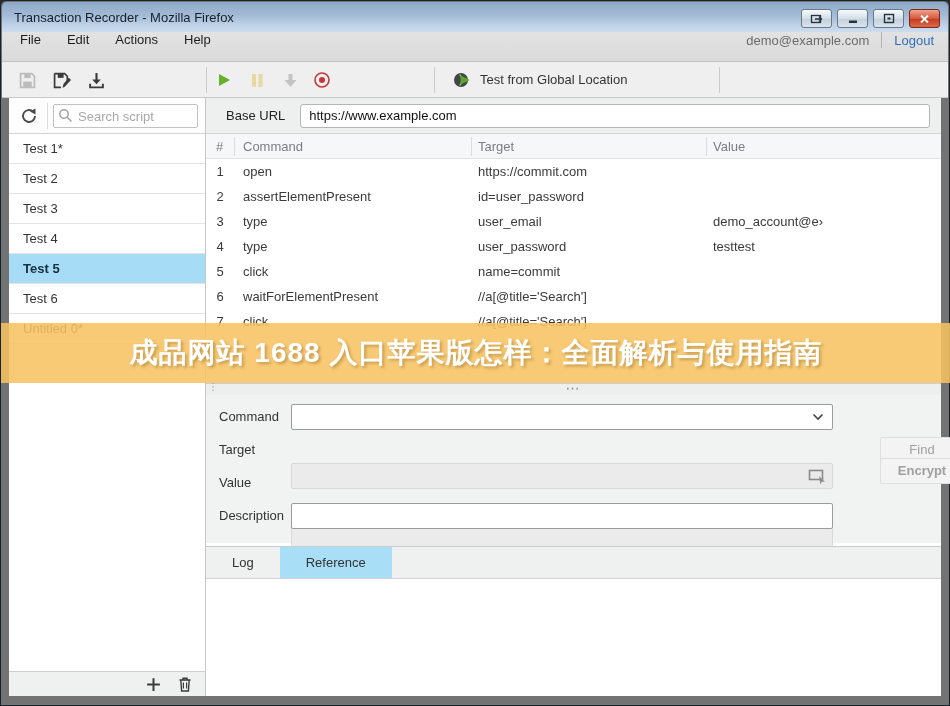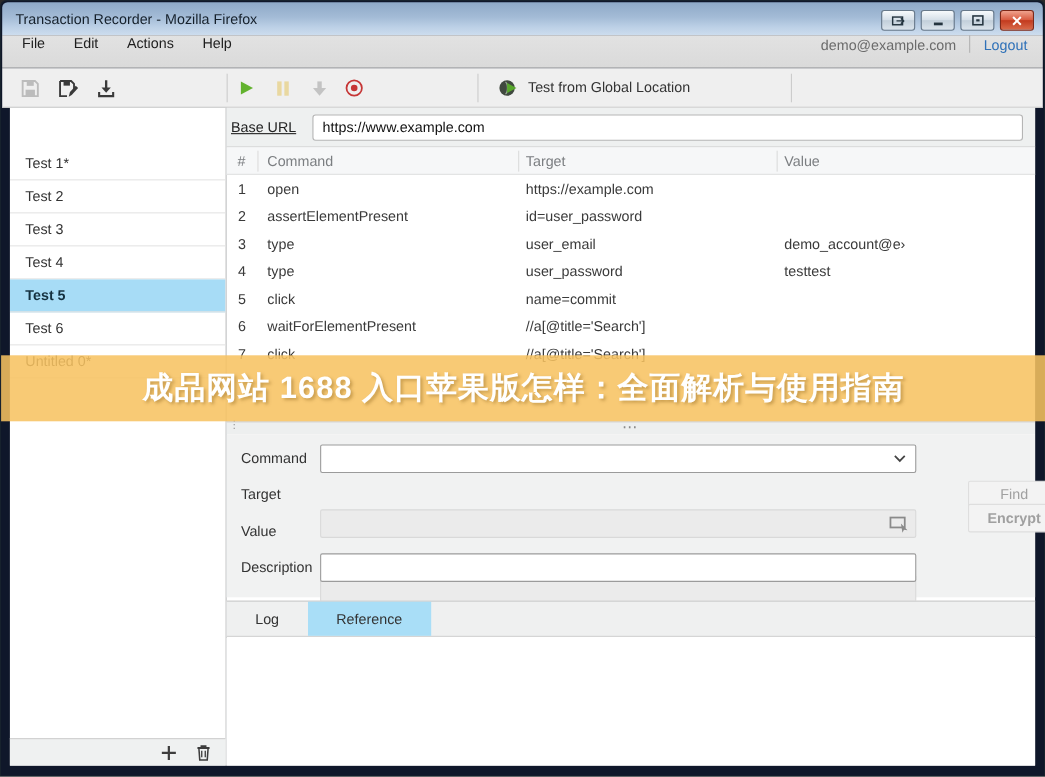--- a/index.html
+++ b/index.html
@@ -1,21 +1,21 @@
 <!DOCTYPE html>
 <html><head>
 <meta charset="utf-8">
 <style>
   * { margin:0; padding:0; box-sizing:border-box; }
   html,body { width:950px; height:706px; }
   body { position:relative; font-family:"Liberation Sans", sans-serif; font-size:13px; overflow:hidden; background:#2a2a2a; }
   .abs { position:absolute; }
 
   
-  .window { inset:0; background:#0f172a; border:1px solid #17222d; border-radius:6px 6px 0 0; }
+  .window { inset:0; background:#737373; border:1px solid #17222d; border-radius:6px 6px 0 0; }
   .titlebar { left:1px; right:1px; top:1px; height:30px; border-radius:5px 5px 0 0;
     background:linear-gradient(#8ea9c7 0%, #a3bbd6 45%, #bcd0e6 75%, #cdddee 100%);
     display:flex; align-items:center; }
   .title-text { margin-left:12px; color:#15202b; }
   .win-controls { position:absolute; right:8px; top:7px; display:flex; gap:5px; }
   .win-btn { width:31px; height:19px; border:1px solid #68798a; border-radius:3px;
     background:linear-gradient(#f7fafc, #d4dee7 50%, #c2cfda 51%, #dbe4ec);
     display:flex; align-items:center; justify-content:center; color:#24343f; }
   .win-btn.close { background:linear-gradient(#efa28d, #d8573c 50%, #c23a1e 51%, #d96a4a);
     border-color:#7e2817; color:#fff; }
@@ -47,21 +47,21 @@
   .search-glyph { position:absolute; left:5px; top:4px; width:15px; height:15px; color:#a0a0a0; }
   .script-list { position:absolute; left:0; right:0; top:36px; bottom:25px; overflow:hidden; }
   .script-item { height:30px; line-height:30px; padding-left:14px; color:#333; border-bottom:1px solid #e4e4e4; cursor:pointer; }
   .script-item.selected { background:#a7dcf6; color:#14303f; font-weight:bold; }
   .list-footer { position:absolute; left:0; right:0; bottom:0; height:25px; background:#eff1f1; border-top:1px solid #cfcfcf; display:flex; align-items:center; justify-content:flex-end; gap:14px; padding-right:12px; }
   .foot-icon { width:17px; height:17px; color:#3d3d3d; display:flex; align-items:center; justify-content:center; cursor:pointer; }
 
   
   .content { left:205px; top:97px; right:8px; bottom:9px; background:#fff; }
   .baseurl-row { position:absolute; left:0; right:0; top:0; height:36px; background:#eef0f0; border-bottom:1px solid #d4d4d4; display:flex; align-items:center; }
-  .baseurl-label { margin-left:4px; color:#222; white-space:nowrap;text-decoration:underline; }
+  .baseurl-label { margin-left:20px; color:#222; white-space:nowrap; }
   .baseurl-row input { margin-left:15px; margin-right:11px; flex:1; height:24px; border:1px solid #b5b5b5; border-radius:3px; padding:0 8px; font:13px "Liberation Sans", sans-serif; color:#111; outline:none; background:#fff; }
 
   .grid-header { position:absolute; left:0; right:0; top:36px; height:25px; background:#f6f7f8; border-bottom:1px solid #e2e2e2; color:#7b7e81; }
   .gh-cell { position:absolute; top:0; height:25px; line-height:25px; }
   .gh-sep { position:absolute; top:3px; width:1px; height:19px; background:#dcdcdc; }
   .grid-rows { position:absolute; left:0; right:0; top:61px; }
   .grid-row { position:relative; height:25px; line-height:25px; color:#3a3a3a; cursor:default; }
   .c-num { position:absolute; left:0; width:28px; text-align:center; }
   .c-cmd { position:absolute; left:37px; right:60%; }
   .c-tgt { position:absolute; left:272px; }
@@ -224,20 +224,40 @@
             <polygon points="8,4.5 16.5,9 8,13.5" fill="#58a82c"></polygon>
           </svg>
       </span>
     </span>
     <span class="tb-label" style="left:478px;">Test from Global Location</span>
 
     <span class="tb-sep" style="left:717px;"></span>
   </div>
 
   <div class="abs sidebar">
+    <div class="search-row">
+      <span class="refresh-btn">
+        <span>
+          <svg width="18" height="18" viewBox="0 0 18 18">
+              <path d="M15 9a6 6 0 1 1-2-4.5" fill="none" stroke="currentColor" stroke-width="1.9"></path>
+              <polygon points="15.5,1.5 15.5,7.5 10,4.5" fill="currentColor"></polygon>
+            </svg>
+        </span>
+      </span>
+      <span class="search-sep"></span>
+      <div class="search-box">
+        <span class="abs search-glyph">
+          <svg width="15" height="15" viewBox="0 0 15 15">
+              <circle cx="6" cy="6" r="4.2" fill="none" stroke="currentColor" stroke-width="1.5"></circle>
+              <path d="M9.2 9.2L13.5 13.5" stroke="currentColor" stroke-width="1.5"></path>
+            </svg>
+        </span>
+        <input type="text" placeholder="Search script" style="">
+      </div>
+    </div>
     <div class="script-list">
       <div class="script-item">Test 1*</div>
       <div class="script-item">Test 2</div>
       <div class="script-item">Test 3</div>
       <div class="script-item">Test 4</div>
       <div class="script-item selected">Test 5</div>
       <div class="script-item">Test 6</div>
       <div class="script-item">Untitled 0*</div>
     </div>
     <div class="list-footer">
@@ -275,21 +295,21 @@
       <span class="gh-sep" style="left:265px;"></span>
       <span class="gh-cell" style="left:272px;">Target</span>
       <span class="gh-sep" style="left:500px;"></span>
       <span class="gh-cell" style="left:507px;">Value</span>
     </div>
 
     <div class="grid-rows">
       <div class="grid-row">
         <span class="c-num">1</span>
         <span class="c-cmd">open</span>
-        <span class="c-tgt">https://example.com</span>
+        <span class="c-tgt">https://commit.com</span>
         <span class="c-val"></span>
       </div>
       <div class="grid-row">
         <span class="c-num">2</span>
         <span class="c-cmd">assertElementPresent</span>
         <span class="c-tgt">id=user_password</span>
         <span class="c-val"></span>
       </div>
       <div class="grid-row">
         <span class="c-num">3</span>

